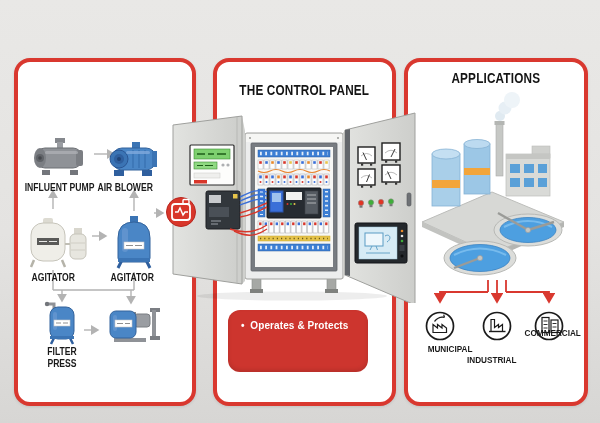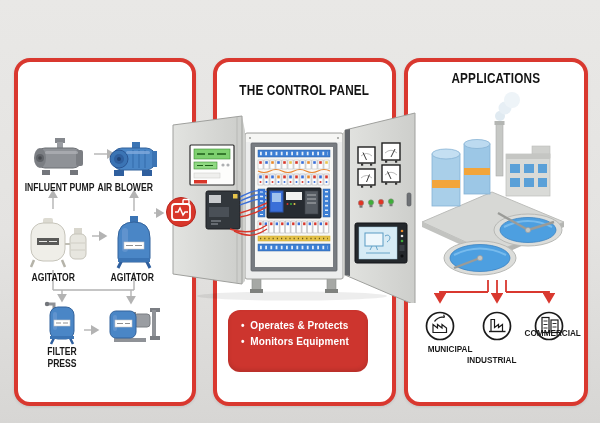--- a/index.html
+++ b/index.html
@@ -133,21 +133,20 @@
     <div class="eq-label" style="left:14px;top:284px;width:60px">
       <span class="condw">FILTER PRESS</span></div>
   </div>
 
   <div class="card" id="card-mid">
     <div class="title">
       <span class="cond">THE CONTROL PANEL</span>
     </div>
     <div id="bullet-box">
       <div class="bullet">Operates &amp; Protects</div>
-      <div class="bullet">Monitors Equipment</div>
     </div>
   </div>
 
   <div class="card" id="card-right">
     <div class="title">
       <div><span class="cond">APPLICATIONS</span></div>
     </div>
 
     <svg class="overlay" width="176" height="340" viewBox="0 0 176 340">
       <defs>

